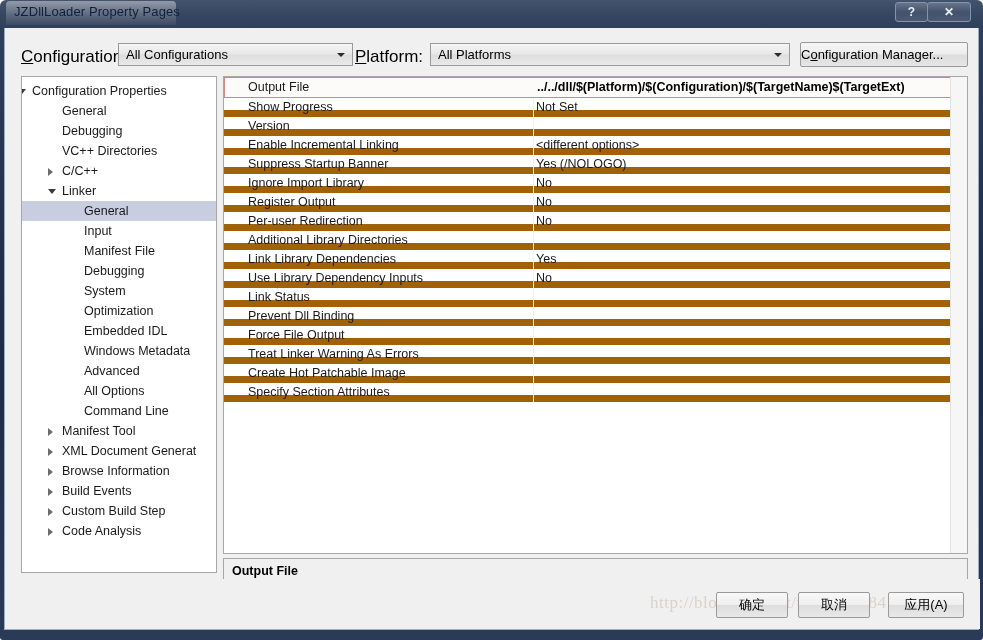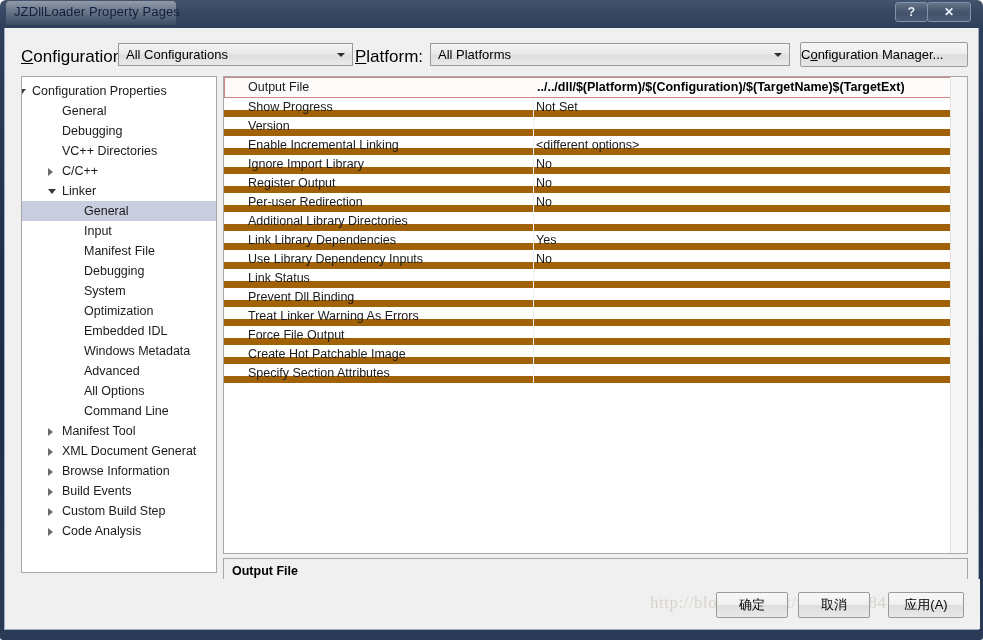--- a/index.html
+++ b/index.html
@@ -489,20 +489,25 @@
             <span class="pname">Version</span>
             <span class="pval"></span>
           </div>
           <div class="prow">
             <span class="pdiv"></span>
             <span class="pname">Enable Incremental Linking</span>
             <span class="pval">&lt;different options&gt;</span>
           </div>
           <div class="prow">
             <span class="pdiv"></span>
+            <span class="pname">Suppress Startup Banner</span>
+            <span class="pval">Yes (/NOLOGO)</span>
+          </div>
+          <div class="prow">
+            <span class="pdiv"></span>
             <span class="pname">Ignore Import Library</span>
             <span class="pval">No</span>
           </div>
           <div class="prow">
             <span class="pdiv"></span>
             <span class="pname">Register Output</span>
             <span class="pval">No</span>
           </div>
           <div class="prow">
             <span class="pdiv"></span>
@@ -529,26 +534,26 @@
             <span class="pname">Link Status</span>
             <span class="pval"></span>
           </div>
           <div class="prow">
             <span class="pdiv"></span>
             <span class="pname">Prevent Dll Binding</span>
             <span class="pval"></span>
           </div>
           <div class="prow">
             <span class="pdiv"></span>
+            <span class="pname">Force File Output</span>
+            <span class="pval"></span>
+          </div>
+          <div class="prow">
+            <span class="pdiv"></span>
             <span class="pname">Treat Linker Warning As Errors</span>
-            <span class="pval"></span>
-          </div>
-          <div class="prow">
-            <span class="pdiv"></span>
-            <span class="pname">Force File Output</span>
             <span class="pval"></span>
           </div>
           <div class="prow">
             <span class="pdiv"></span>
             <span class="pname">Create Hot Patchable Image</span>
             <span class="pval"></span>
           </div>
           <div class="prow">
             <span class="pdiv"></span>
             <span class="pname">Specify Section Attributes</span>

